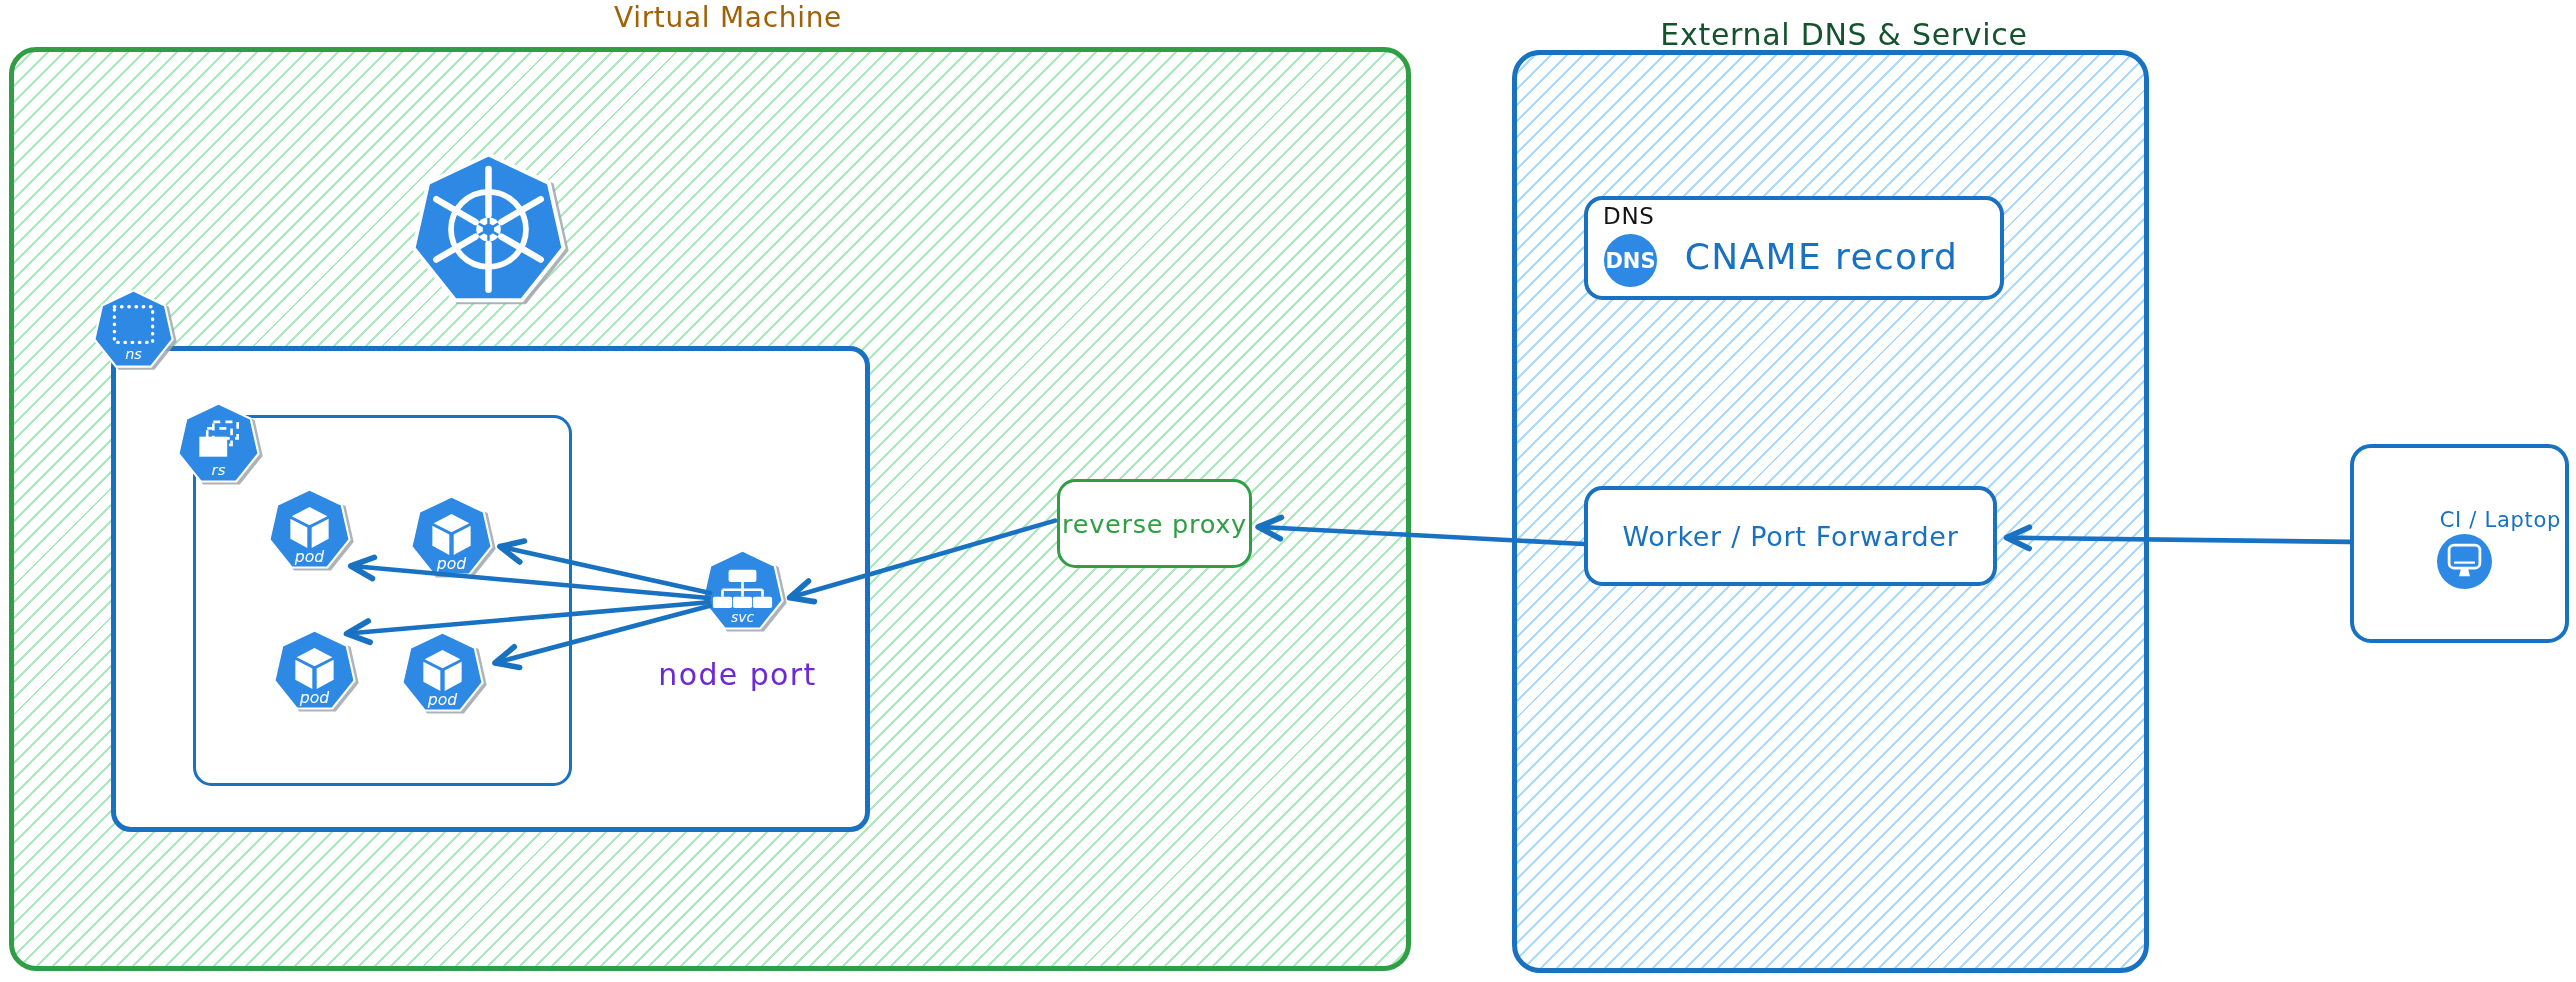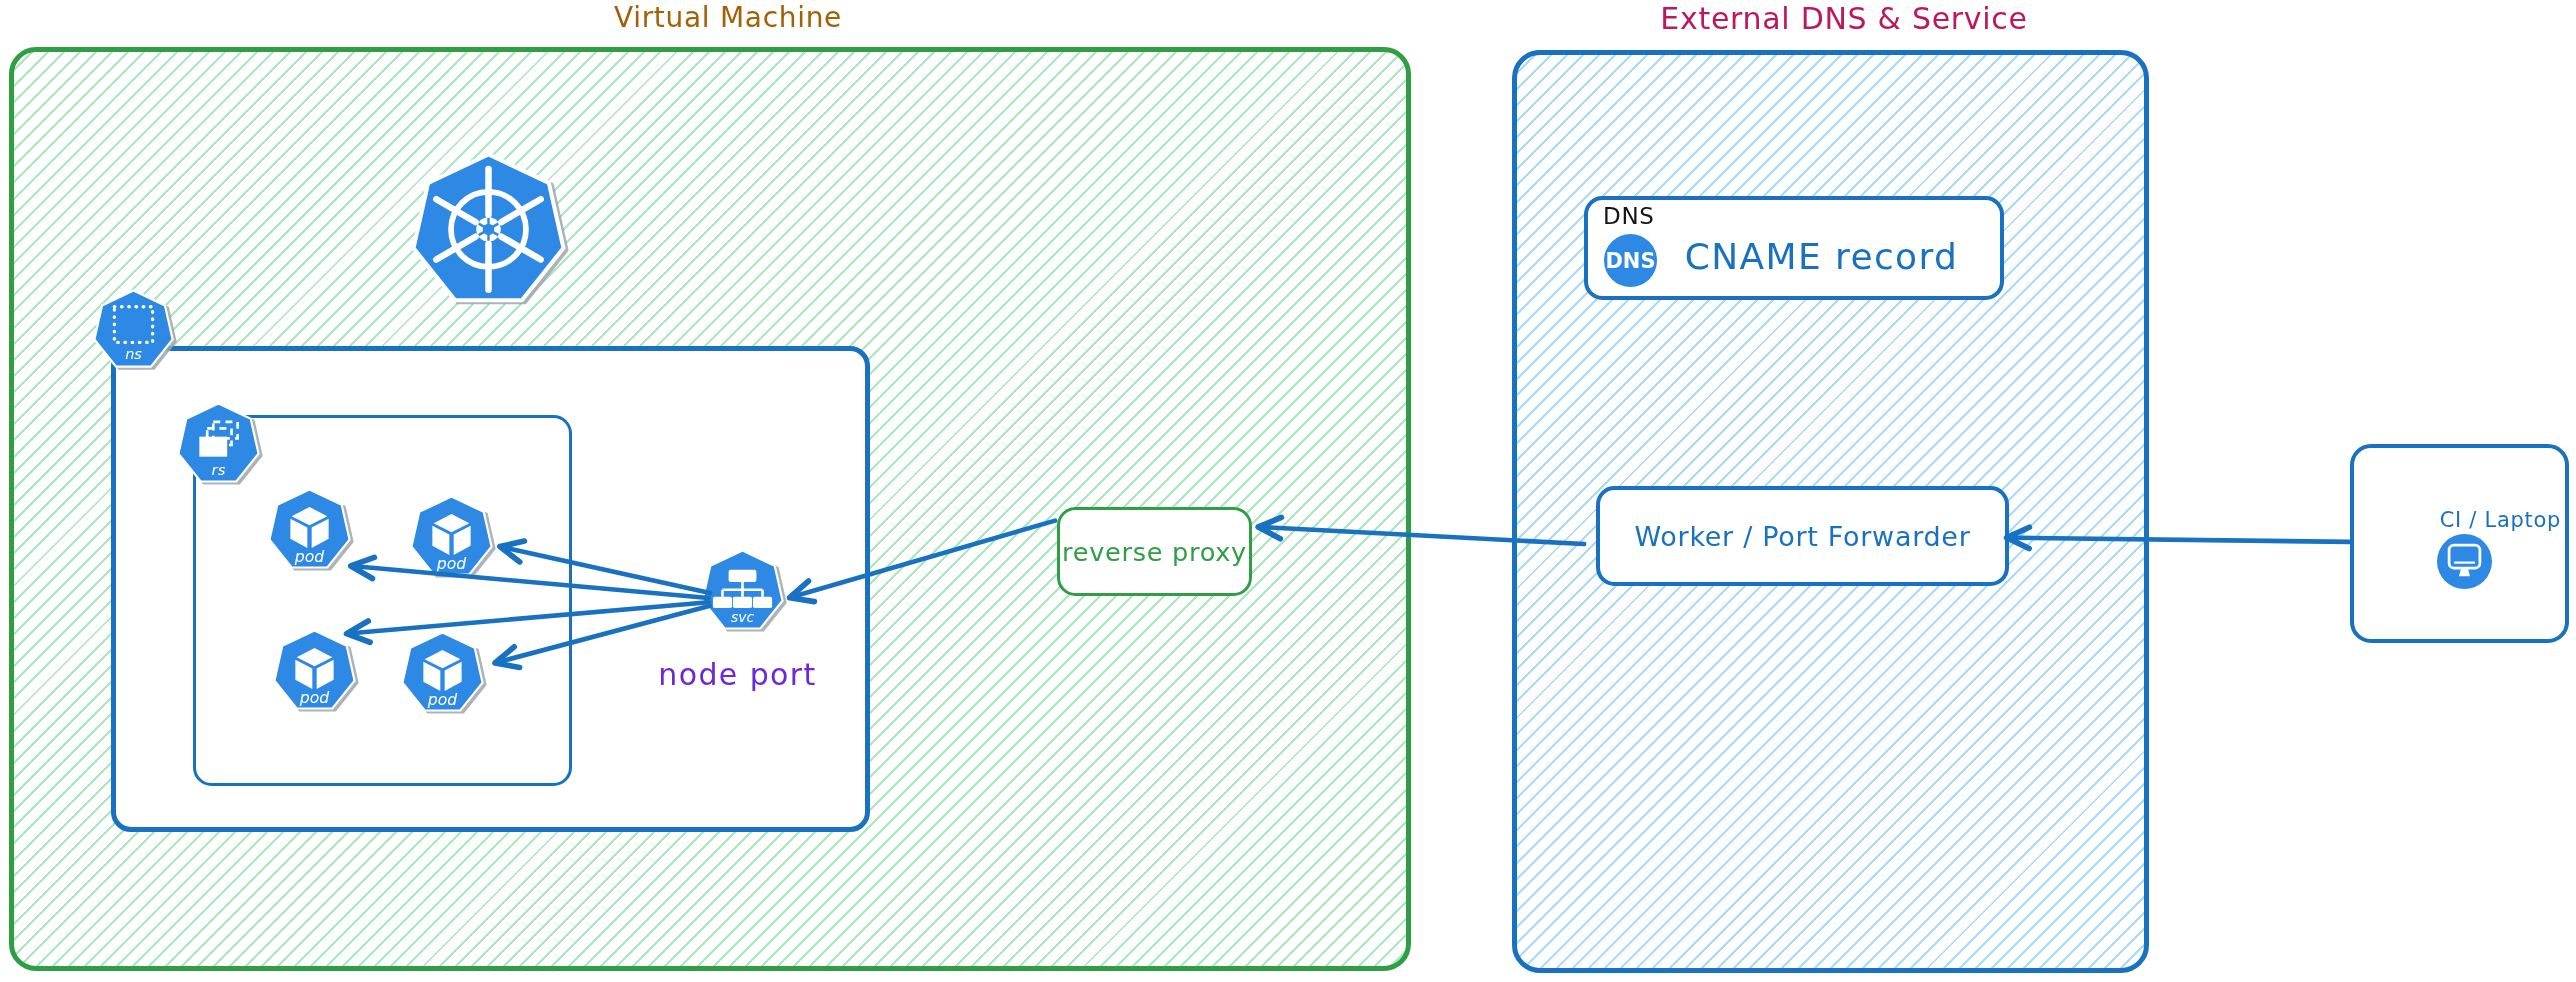--- a/index.html
+++ b/index.html
@@ -18,32 +18,32 @@
   .ext-frame{
     left:1512px;top:50px;width:637px;height:923px;
     border:5px solid #1971c2;border-radius:28px;
     background-image:repeating-linear-gradient(135deg,
       rgba(165,216,255,0.95) 0px, rgba(165,216,255,0.95) 2.1px,
       transparent 2.1px, transparent 11.4px);
   }
 
   .group-title{position:absolute;text-align:center;letter-spacing:0.7px;}
   .vm-title{left:586px;top:1.4px;width:284px;font-size:28px;color:#a16207;}
-  .ext-title{left:1631px;top:1px;width:426px;font-size:30px;color:#be185d;}
+  .ext-title{left:1631px;top:17px;width:426px;font-size:30px;color:#14532d;}
 
   
   .white-box{position:absolute;box-sizing:border-box;background:#ffffff;}
   .ns-box{left:111px;top:346px;width:759px;height:486px;border:5px solid #1971c2;border-radius:20px;}
   .rs-box{left:193px;top:415px;width:379px;height:371px;border:3.6px solid #1971c2;border-radius:18.5px;}
-  .rproxy-box{left:1057px;top:507px;width:195px;height:89px;border:3.6px solid #2f9e44;border-radius:18.5px;
+  .rproxy-box{left:1057px;top:479px;width:195px;height:89px;border:3.6px solid #2f9e44;border-radius:18.5px;
     display:flex;align-items:center;justify-content:center;}
   .rproxy-box .lbl{color:#2f9e44;font-size:25.6px;letter-spacing:0.7px;}
   .dns-box{left:1584px;top:196px;width:420px;height:104px;border:4.3px solid #1971c2;border-radius:18.5px;}
   .worker-box{left:1584px;top:486px;width:413px;height:100px;border:4.3px solid #1971c2;border-radius:18.5px;
-    display:flex;align-items:center;justify-content:center;margin-left:12px;}
+    display:flex;align-items:center;justify-content:center;}
   .worker-box .lbl{color:#1971c2;font-size:27px;letter-spacing:0.7px;}
   .ci-box{left:2350px;top:444px;width:219px;height:199px;border:4.3px solid #1971c2;border-radius:21px;}
 
   .dns-tag{position:absolute;left:1603px;top:203px;font-size:23px;color:#141414;letter-spacing:0.7px;}
   .cname-lbl{position:absolute;left:1669px;top:236px;width:305px;text-align:center;
     font-size:36px;color:#1971c2;letter-spacing:1.4px;}
   .ci-lbl{position:absolute;left:2357px;top:508px;width:204px;text-align:right;
     font-size:21px;color:#1971c2;letter-spacing:0.7px;}
   .nodeport-lbl{position:absolute;left:631px;top:657px;width:213px;text-align:center;
     font-size:30px;color:#6d28d9;letter-spacing:1.4px;}

